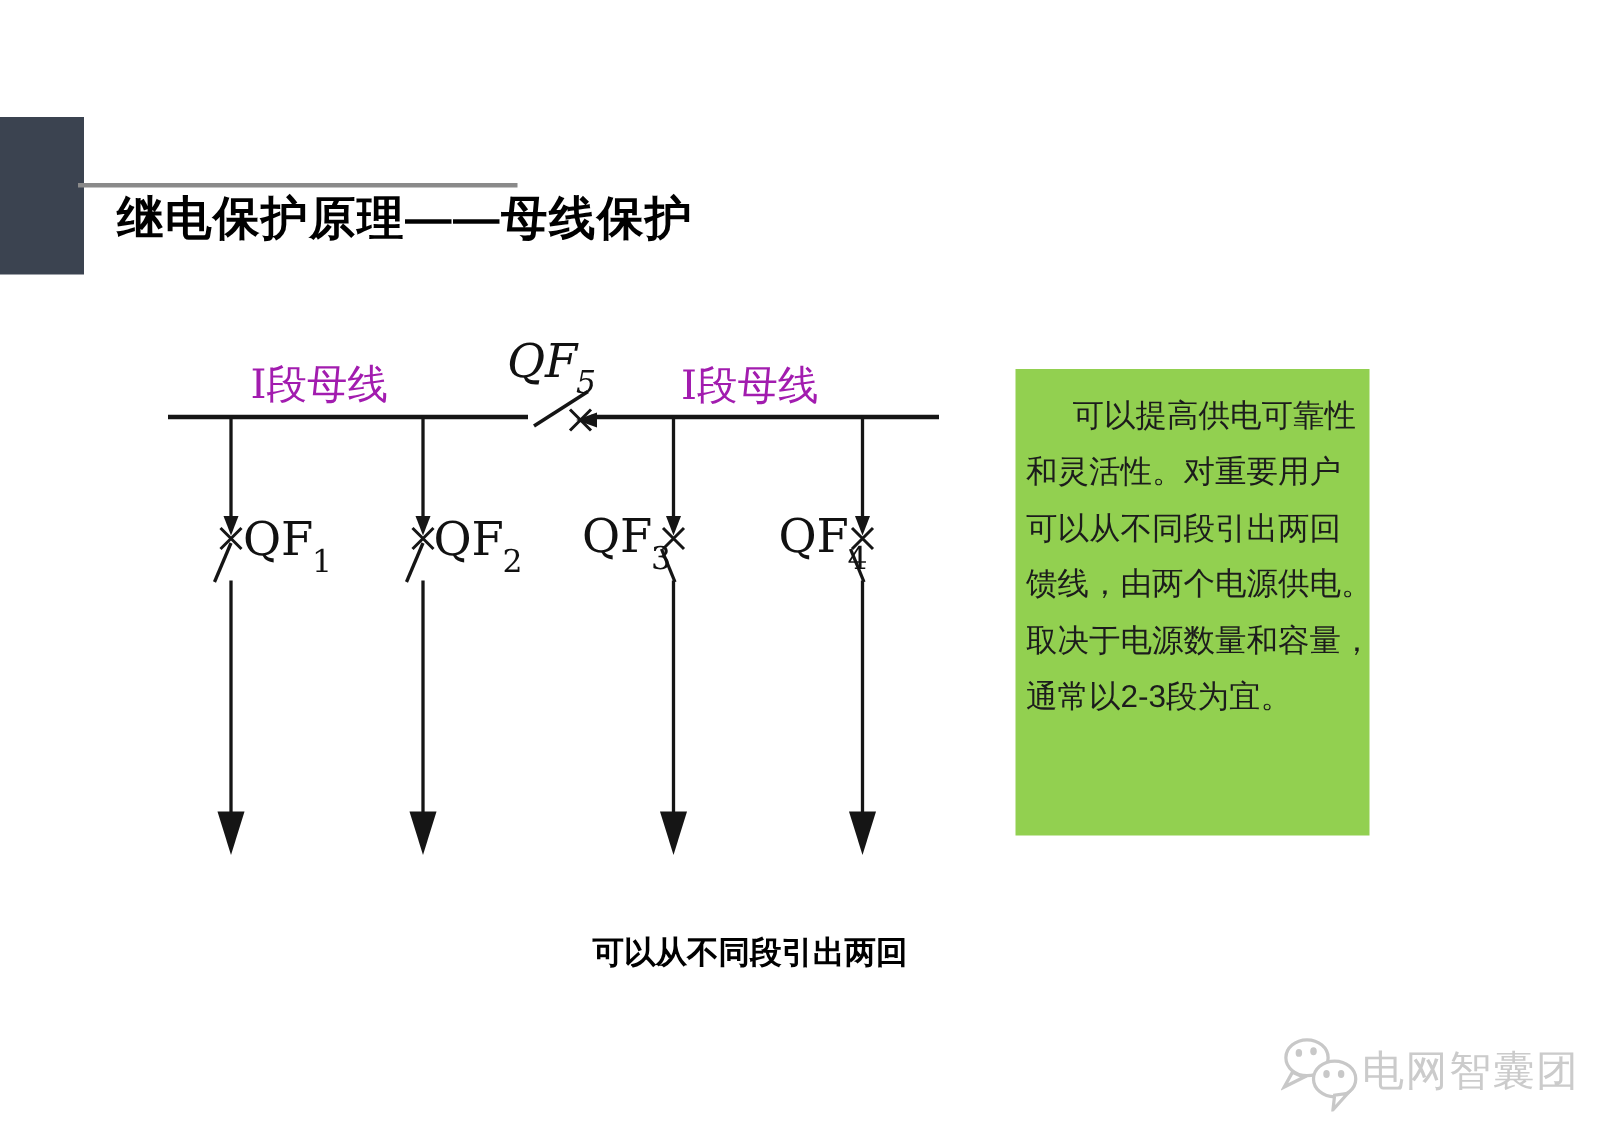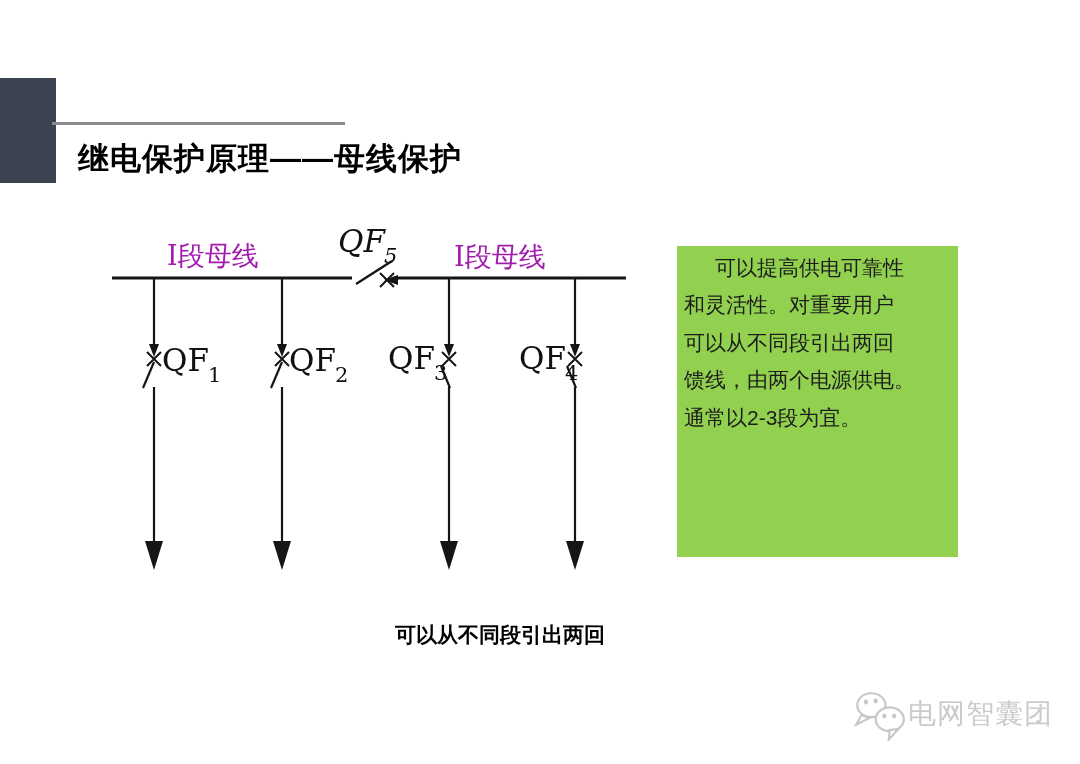--- a/index.html
+++ b/index.html
@@ -7,41 +7,41 @@
     width:1080px;height:764px;position:relative;background:#ffffff;
     font-family:"Liberation Sans",sans-serif;overflow:hidden;
   }
   .dark-square{
     position:absolute;left:0;top:78px;width:56px;height:105px;background:#3b4350;
   }
   .title-rule{
     position:absolute;left:52px;top:122px;width:293px;height:3px;background:#8a8a8a;
   }
   .slide-title{
-    position:absolute;left:78px;top:138px;font-size:31px;font-weight:700;color:#000;
+    position:absolute;left:78px;top:125px;font-size:31px;font-weight:700;color:#000;
     letter-spacing:1px;white-space:nowrap;
   }
   svg.diagram{position:absolute;left:0;top:0;}
   .bus-label{
     position:absolute;font-family:"DejaVu Serif",serif;font-size:27px;color:#a21caf;
     white-space:nowrap;
     text-align:center;
   }
   .qf-label{
     position:absolute;font-family:"DejaVu Serif",serif;font-size:31px;color:#111;
     white-space:nowrap;line-height:1;
   }
   .qf-label sub{font-size:21px;line-height:1;position:relative;top:4px;left:-1px;}
   .diagram-caption{
     position:absolute;left:360px;top:621px;width:280px;text-align:center;
     font-size:21px;font-weight:700;color:#000;white-space:nowrap;
   }
   .note-box{
-    position:absolute;left:677px;top:246px;width:281px;height:311px;
-    background:#92d050;box-sizing:border-box;padding:3px 7px 0 7px;
+    position:absolute;left:677px;top:246px;width:236px;height:311px;
+    background:#92d050;box-sizing:border-box;padding:13px 7px 0 7px;
   }
   .note-line{
     font-size:21px;line-height:37.4px;color:#1c1c1c;letter-spacing:0px;
     white-space:nowrap;
   }
   .note-line.first{text-indent:31px;}
   .footer-logo{position:absolute;left:853px;top:690px;display:flex;align-items:center;}
   .brand-text{
     position:absolute;left:908px;top:695px;font-size:28px;color:#cbcbcb;
     text-shadow:1px 1px 0 #ffffff;white-space:nowrap;letter-spacing:1px;text-align:center;
@@ -115,20 +115,21 @@
 <div class="qf-label" style="left:388px;top:343px;"><span>QF</span><sub>3</sub></div>
 <div class="qf-label" style="left:519px;top:343px;"><span>QF</span><sub>4</sub></div>
 
 <div class="diagram-caption">可以从不同段引出两回</div>
 
 <div class="note-box">
   <div class="note-line first">可以提高供电可靠性</div>
   <div class="note-line">和灵活性。对重要用户</div>
   <div class="note-line">可以从不同段引出两回</div>
   <div class="note-line">馈线，由两个电源供电。</div>
+  <div class="note-line">取决于电源数量和容量，</div>
   <div class="note-line">通常以2-3段为宜。</div>
 </div>
 
 <svg class="footer-logo" width="52" height="50" viewBox="0 0 48 46" style="position:absolute;left:854px;top:691px;">
   <g stroke="#c8c8c8" stroke-width="2" fill="#ffffff">
     <ellipse cx="16" cy="13" rx="13" ry="11"></ellipse>
     <polygon points="7,22 2,31 14,25"></polygon>
     <ellipse cx="33" cy="26" rx="13" ry="11"></ellipse>
     <polygon points="33,36 32,45 41,35"></polygon>
   </g>

